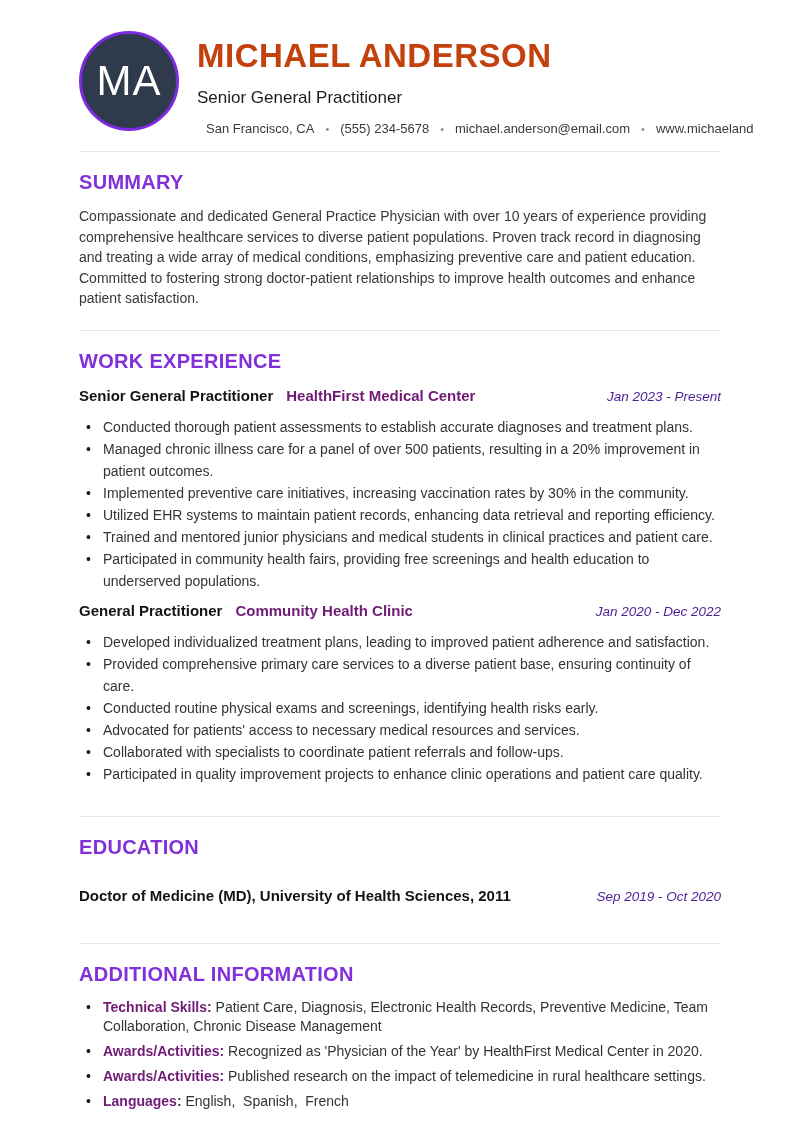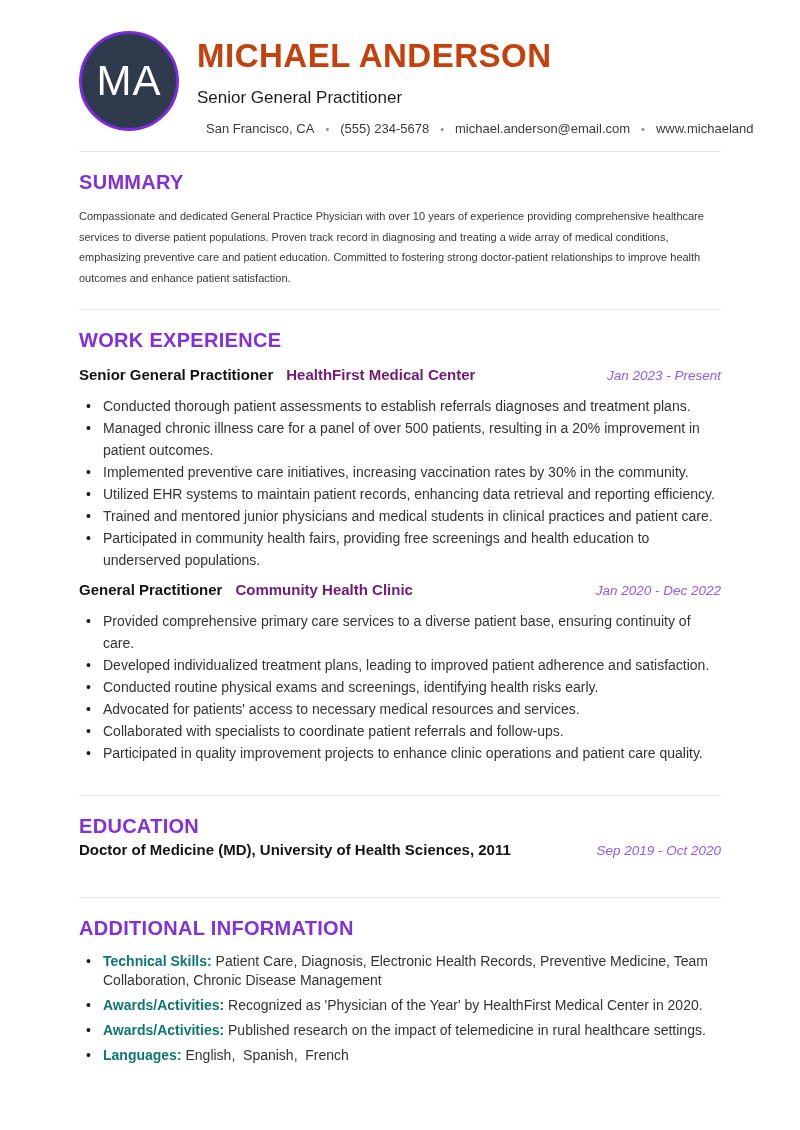--- a/index.html
+++ b/index.html
@@ -67,61 +67,61 @@
   
   .sec-h {
     margin-top: 19px;
     font-size: 20px;
     font-weight: 700;
     letter-spacing: 0.3px;
     color: #8230d9;
   }
   .summary-text {
     margin-top: 12px;
-    font-size: 11px;
+    font-size: 14px;
     line-height: 20.5px;
     color: #383838;
     padding-bottom: 6px;
   }
 
   .job { margin-top: 14px; }
   .job + .job { margin-top: 10px; }
   .job-head, .edu-row { display: flex; align-items: baseline; line-height: 18px; }
   .jt { font-size: 15px; font-weight: 700; color: #141414; }
   .jc { font-size: 15px; font-weight: 700; color: #701a75; margin-left: 13px; }
   .jd {
     margin-left: auto;
     font-size: 13.5px;
     font-style: italic;
     font-weight: 400;
-    color: #8b5cf6;
+    color: #4c1d95;
     white-space: nowrap;
   }
 
   .blist { list-style: none; margin-top: 10px; padding-left: 7px; }
   .blist li {
     position: relative;
     padding-left: 17px;
     font-size: 14px;
     line-height: 22px;
     color: #333333;
   }
   .blist li::before {
     content: "\2022";
     position: absolute;
     left: 0; top: 0;
     color: #1a1a1a;
   }
   .sec-work { padding-bottom: 16px; }
 
-  .edu-row { margin-top: 3px; padding-bottom: 22px; }
+  .edu-row { margin-top: 28px; padding-bottom: 22px; }
 
   .ai-list { margin-top: 12px; }
   .ai-list li { line-height: 19px; margin-bottom: 6px; }
-  .ai-label { font-weight: 700; color: #0f766e; }
+  .ai-label { font-weight: 700; color: #701a75; }
   .ai-text { white-space: pre-wrap; }
 </style>
 </head>
 <body>
 
 <div class="page">
 
   <header class="hdr">
     <div class="avatar">
       <span class="initials">MA</span>
@@ -153,38 +153,38 @@
   <section class="sec-work">
     <h2 class="sec-h">WORK EXPERIENCE</h2>
 
     <div class="job">
       <div class="job-head">
         <span class="jt">Senior General Practitioner</span>
         <span class="jc">HealthFirst Medical Center</span>
         <span class="jd">Jan 2023 - Present</span>
       </div>
       <ul class="blist">
-        <li>Conducted thorough patient assessments to establish referrals diagnoses and treatment plans.</li>
+        <li>Conducted thorough patient assessments to establish accurate diagnoses and treatment plans.</li>
         <li>Managed chronic illness care for a panel of over 500 patients, resulting in a 20% improvement in patient outcomes.</li>
         <li>Implemented preventive care initiatives, increasing vaccination rates by 30% in the community.</li>
         <li>Utilized EHR systems to maintain patient records, enhancing data retrieval and reporting efficiency.</li>
         <li>Trained and mentored junior physicians and medical students in clinical practices and patient care.</li>
         <li>Participated in community health fairs, providing free screenings and health education to underserved populations.</li>
       </ul>
     </div>
 
     <div class="job">
       <div class="job-head">
         <span class="jt">General Practitioner</span>
         <span class="jc">Community Health Clinic</span>
         <span class="jd">Jan 2020 - Dec 2022</span>
       </div>
       <ul class="blist">
+        <li>Developed individualized treatment plans, leading to improved patient adherence and satisfaction.</li>
         <li>Provided comprehensive primary care services to a diverse patient base, ensuring continuity of care.</li>
-        <li>Developed individualized treatment plans, leading to improved patient adherence and satisfaction.</li>
         <li>Conducted routine physical exams and screenings, identifying health risks early.</li>
         <li>Advocated for patients' access to necessary medical resources and services.</li>
         <li>Collaborated with specialists to coordinate patient referrals and follow-ups.</li>
         <li>Participated in quality improvement projects to enhance clinic operations and patient care quality.</li>
       </ul>
     </div>
   </section>
 
   <hr class="divider">
 

